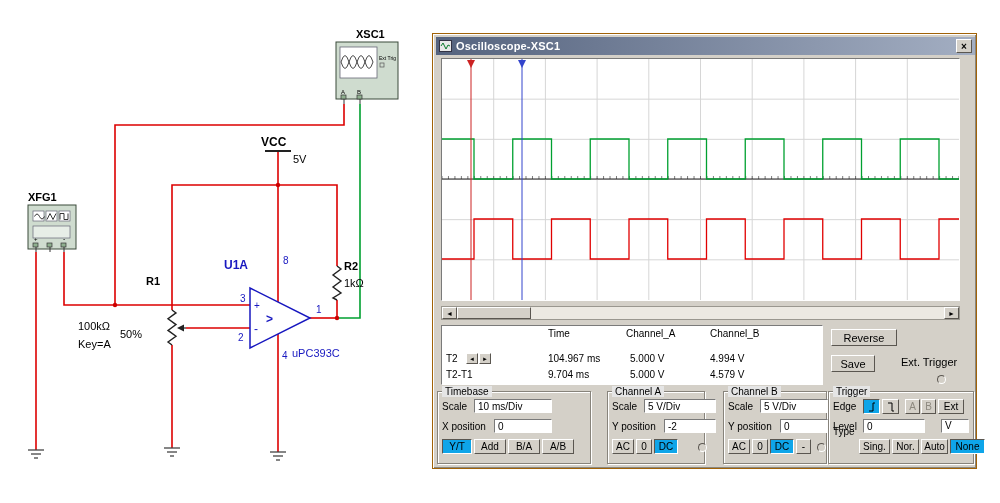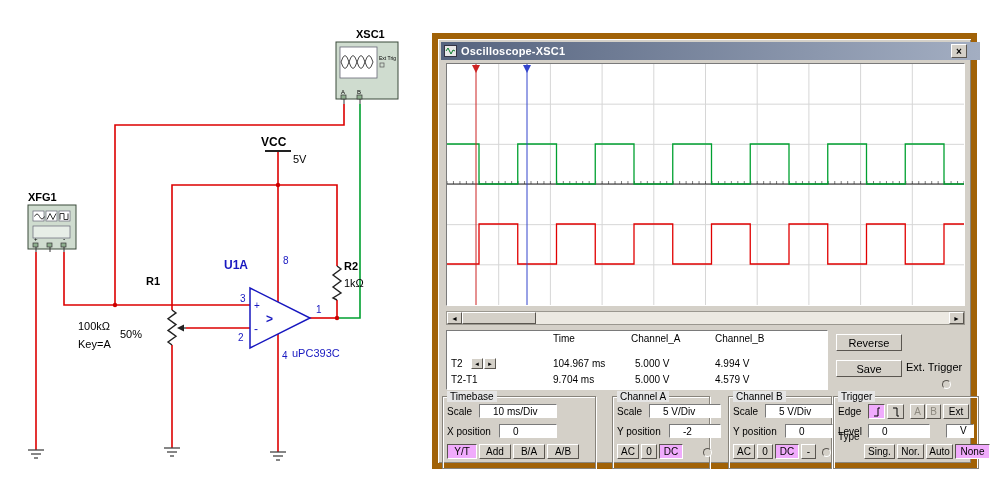--- a/index.html
+++ b/index.html
@@ -2,35 +2,35 @@
 <html><head>
 <meta charset="utf-8">
 <style>
   *{margin:0;padding:0;box-sizing:border-box}
   body{font-family:"Liberation Sans",sans-serif;background:#fff}
   #stage{position:relative;width:1000px;height:503px;background:#fff;overflow:hidden}
   .af{position:absolute}
   svg text{font-family:"Liberation Sans",sans-serif}
   
   .scope-window{position:absolute;left:432px;top:33px;width:545px;height:436px;background:#d4d0c8;
-    border:6px solid #a16207;box-shadow:inset 1px 1px 0 #fff, inset -1px -1px 0 #8a877f}
+    border:1px solid #a16207;box-shadow:inset 1px 1px 0 #fff, inset -1px -1px 0 #8a877f}
   .titlebar{position:absolute;left:3px;top:3px;width:539px;height:18px;display:flex;align-items:center;gap:4px;
     padding:0 3px;background:linear-gradient(to right,#55637e,#a3aec2)}
   .titlebar .title{color:#fff;font-size:11px;font-weight:bold;letter-spacing:.2px}
   .close-btn{position:absolute;right:4px;top:5px;width:16px;height:14px;font-size:10px;font-weight:bold;
     background:#d4d0c8;border:1px solid;border-color:#fff #5a5650 #5a5650 #fff;color:#000;
     display:inline-flex;align-items:center;justify-content:center}
   .display{position:absolute;left:8px;top:24px;width:519px;height:243px;background:#fff;
     border:1px solid;border-color:#7a7a7a #fff #fff #7a7a7a}
   .btn3d{background:#d4d0c8;border:1px solid;border-color:#fff #5a5650 #5a5650 #fff;font-size:10px;color:#000;
     font-family:"Liberation Sans",sans-serif;display:inline-flex;align-items:center;justify-content:center;padding:4px}
-  .btn3d.pressed{border-color:#5a5650 #fff #fff #5a5650;background:#f0abfc}
+  .btn3d.pressed{border-color:#5a5650 #fff #fff #5a5650;background:#0ea5e9}
   .btn3d.disabled{color:#8d897f}
   .field{position:absolute;background:#fff;border:1px solid;border-color:#7a7a7a #fff #fff #7a7a7a;
-    font-size:10px;font-family:"Liberation Sans",sans-serif;padding:0 13px;height:14px}
+    font-size:10px;font-family:"Liberation Sans",sans-serif;padding:0 3px;height:14px}
   div.field{line-height:12px}
   .group{position:absolute;top:357px;height:73px;border:1px solid #87837b;
     box-shadow:inset 1px 1px 0 #fff,1px 1px 0 #fff}
   .gtitle{position:absolute;top:-6px;left:4px;background:#e5e5e5;padding:0 3px;font-size:10px;white-space:nowrap}
   .lbl{position:absolute;font-size:10px;color:#000;white-space:nowrap}
   .scroll{position:absolute;left:8px;top:272px;width:519px;height:14px;background:#ece9e2;border:1px solid #9a978f}
   .readout{position:absolute;left:8px;top:291px;width:382px;height:60px;background:#fff;
     border:1px solid;border-color:#7a7a7a #fff #fff #7a7a7a;font-size:10px}
   .rrow{position:absolute;left:0;width:100%;height:12px}
   .rcell{position:absolute;top:0;white-space:nowrap}
@@ -296,21 +296,21 @@
       </div>
       <div class="rrow" style="top:43px">
         <span class="rcell" style="left:4px">T2-T1</span>
         <span class="rcell" style="left:106px">9.704 ms</span>
         <span class="rcell" style="left:188px">5.000 V</span>
         <span class="rcell" style="left:268px">4.579 V</span>
       </div>
     </div>
 
     <button class="btn3d af" style="left:398px;top:295px;width:66px;height:17px;font-size:11px">Reverse</button>
-    <button class="btn3d af" style="left:398px;top:321px;width:66px;height:17px;font-size:11px">Save</button>
+    <button class="btn3d af" style="left:398px;top:321px;width:44px;height:17px;font-size:11px">Save</button>
     <span class="lbl" style="left:468px;top:322px;font-size:11px">Ext. Trigger</span>
     <div class="radio" style="left:504px;top:341px"></div>
 
     <div class="group" style="left:4px;width:154px">
       <span class="gtitle">Timebase</span>
       <span class="lbl" style="left:4px;top:9px">Scale</span>
       <input class="field" style="left: 36px; top: 7px; width: 78px;" value="10 ms/Div">
       <span class="lbl" style="left:4px;top:29px">X position</span>
       <input class="field" style="left: 56px; top: 27px; width: 58px;" value="0">
       <button class="btn3d af pressed" style="left:4px;top:47px;width:30px;height:15px">Y/T</button>

